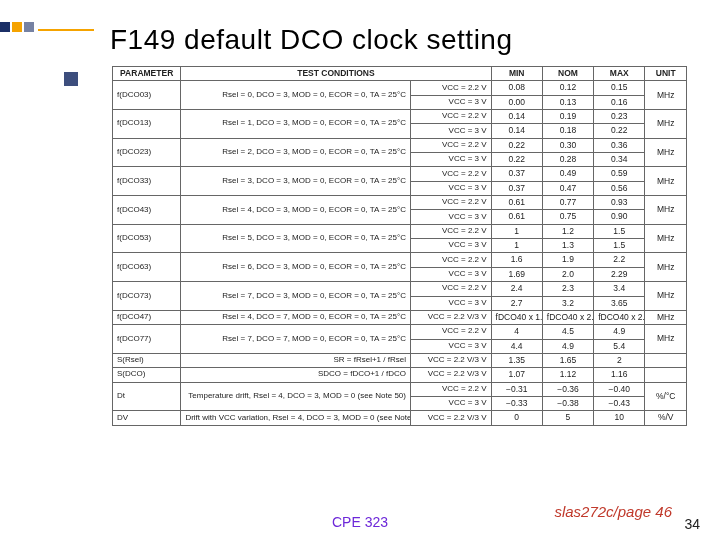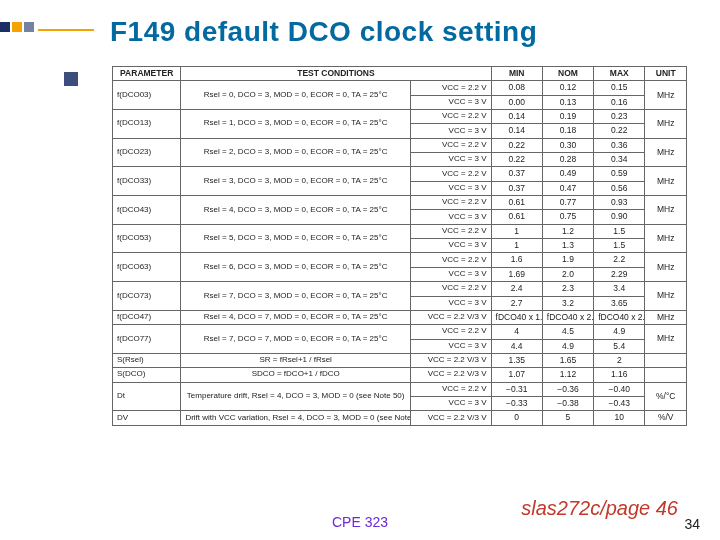--- a/index.html
+++ b/index.html
@@ -27,25 +27,25 @@
     height: 2px;
     width: 56px;
     background: #f5a300;
     margin-left: 2px;
     margin-bottom: 1px;
   }
   .sq-navy { background: #1b2f66; }
   .sq-gold { background: #f5a300; }
   .title {
     position: absolute;
-    top: 16px;
+    top: 24px;
     left: 110px;
     font-size: 28px;
-    font-weight: bold;
-    color: #0369a1;
+    font-weight: normal;
+    color: #000000;
     letter-spacing: 0.5px;
   }
   .bullet-sq {
     position: absolute;
     top: 72px;
     left: 64px;
     width: 14px;
     height: 14px;
     background: #1b2f66;
     opacity: 0.85;
@@ -71,21 +71,21 @@
     text-align: center;
     vertical-align: middle;
     overflow: hidden;
     white-space: nowrap;
   }
   th {
     font-weight: bold;
     background: #fff;
   }
   td.param { text-align: left; font-size: 8px; }
-  td.cond { text-align: center; font-size: 8px; white-space: nowrap; overflow: hidden; }
+  td.cond { text-align: right; font-size: 8px; white-space: nowrap; overflow: hidden; }
   td.vcc { text-align: right; font-size: 8px; }
   col.c-param { width: 56px; }
   col.c-cond  { width: 188px; }
   col.c-vcc   { width: 66px; }
   col.c-num   { width: 42px; }
   col.c-unit  { width: 34px; }
   .footer {
     position: absolute;
     bottom: 10px;
     left: 0;
@@ -98,22 +98,22 @@
     position: absolute;
     bottom: 8px;
     right: 20px;
     font-size: 14px;
     color: #222;
     margin-left: 36px;
   }
   .docref {
     position: absolute;
     bottom: 20px;
-    right: 42px;
-    font-size: 20px;
+    right: 48px;
+    font-size: 15px;
     font-style: italic;
     color: #c0392b;
   }
 </style>
 </head>
 <body>
 
 <div class="accent">
   <div class="accent-sq sq-navy"></div>
   <div class="accent-sq sq-gold"></div>

